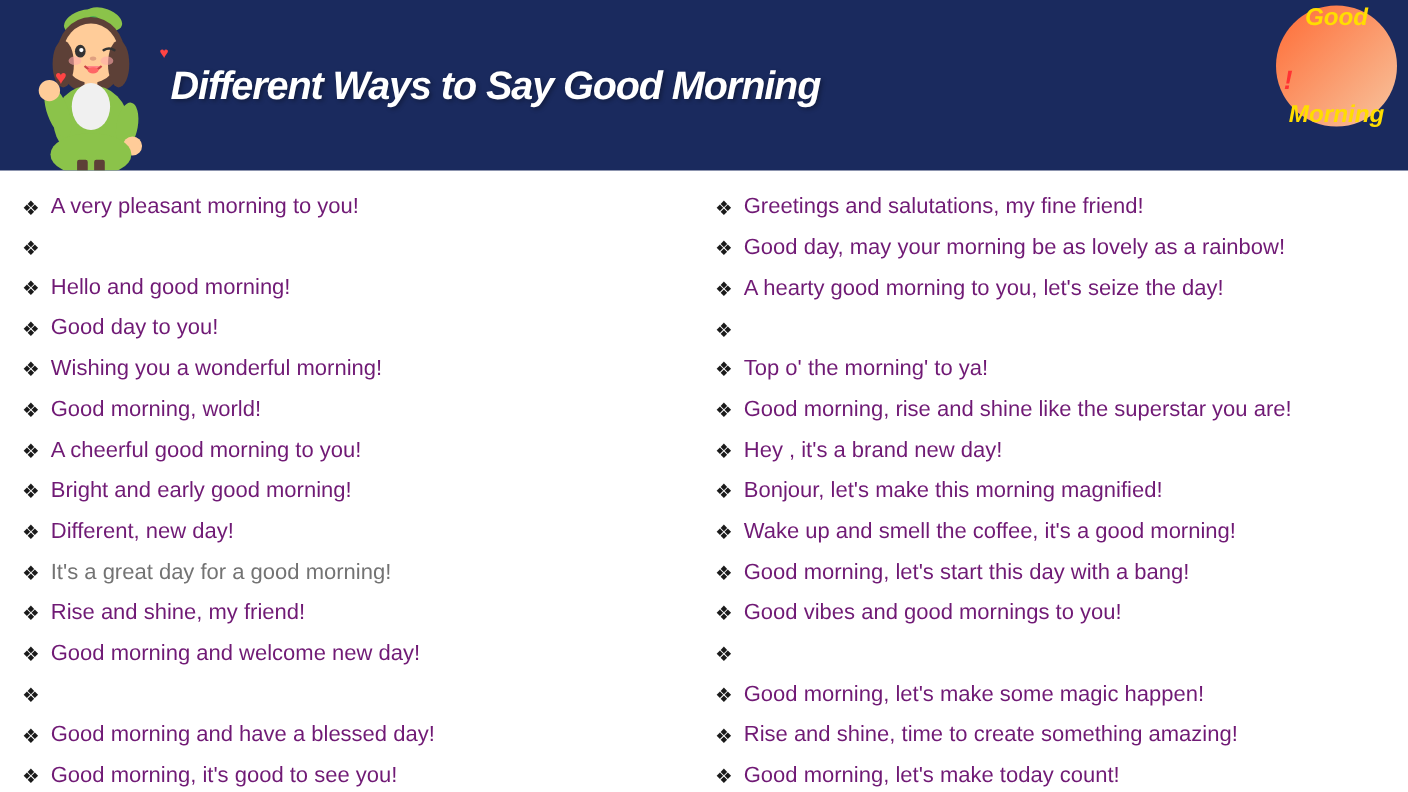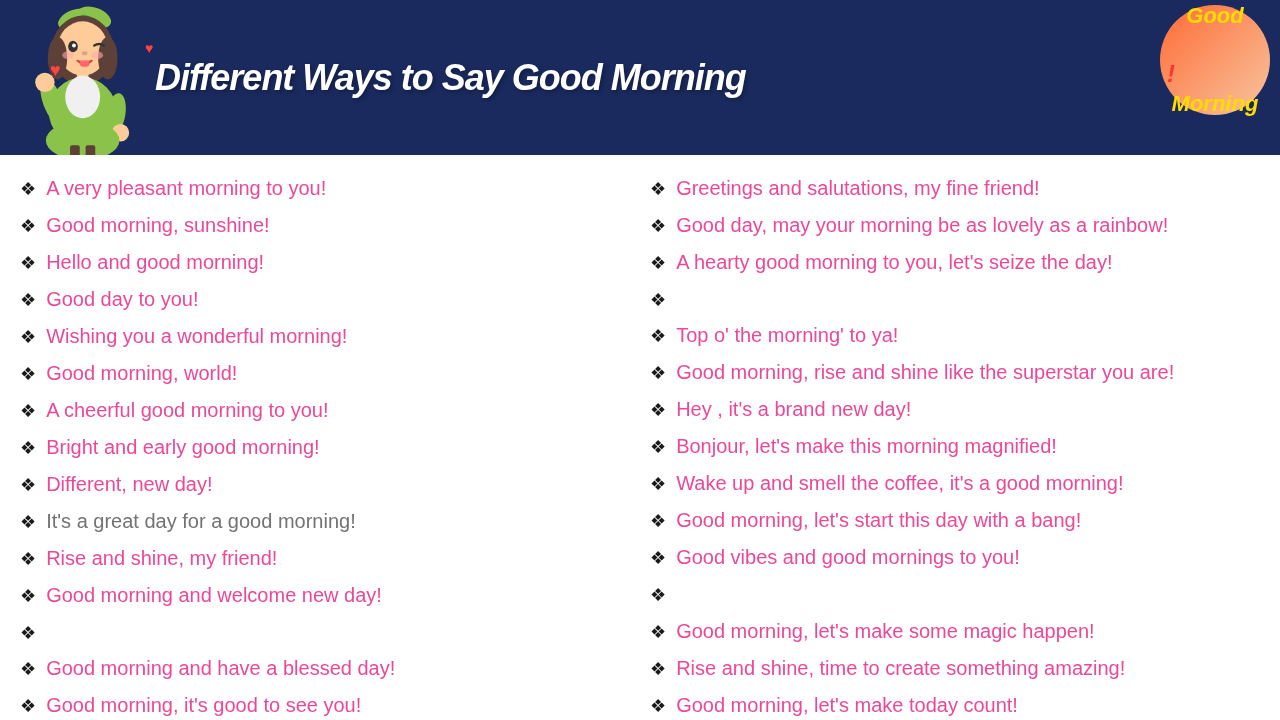--- a/index.html
+++ b/index.html
@@ -122,21 +122,21 @@
 
     .diamond {
       color: #1a1a1a;
       margin-right: 10px;
       flex-shrink: 0;
       font-size: 18px;
       margin-top: 2px;
     }
 
     .item-text {
-      color: #ec4899;
+      color: #701a75;
     }
 
     .item-text.highlight {
       color: #737373;
     }
   </style>
 </head>
 <body>
 
 <div class="header">
@@ -205,21 +205,20 @@
 
 <div class="content">
 
   <div class="column" id="left-col">
       <div class="list-item">
         <span class="diamond">❖</span>
         <span class="item-text">A very pleasant morning to you!</span>
       </div>
       <div class="list-item">
         <span class="diamond">❖</span>
-        <span class="item-text">Good morning, sunshine!</span>
       </div>
       <div class="list-item">
         <span class="diamond">❖</span>
         <span class="item-text">Hello and good morning!</span>
       </div>
       <div class="list-item">
         <span class="diamond">❖</span>
         <span class="item-text">Good day to you!</span>
       </div>
       <div class="list-item">

